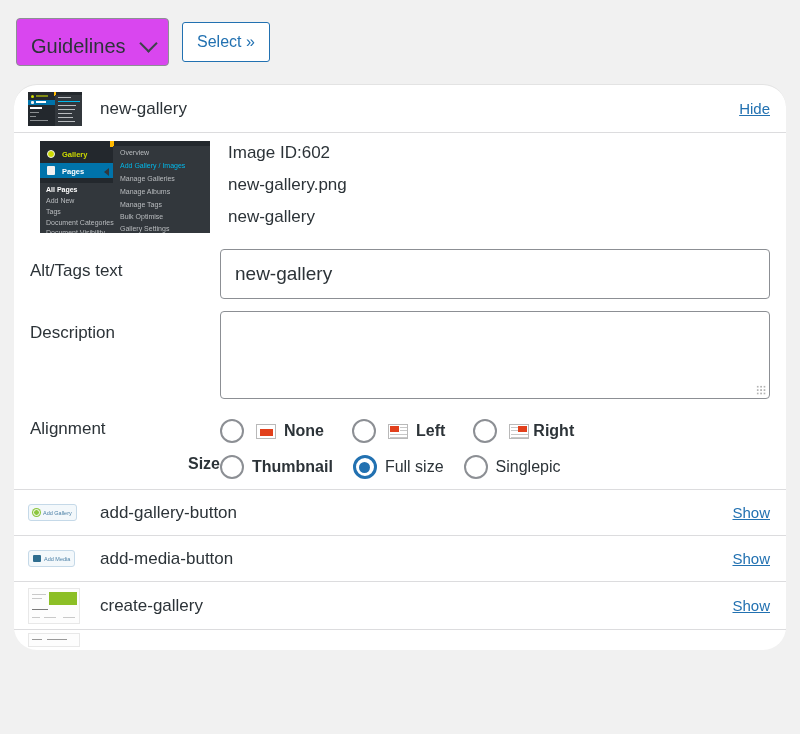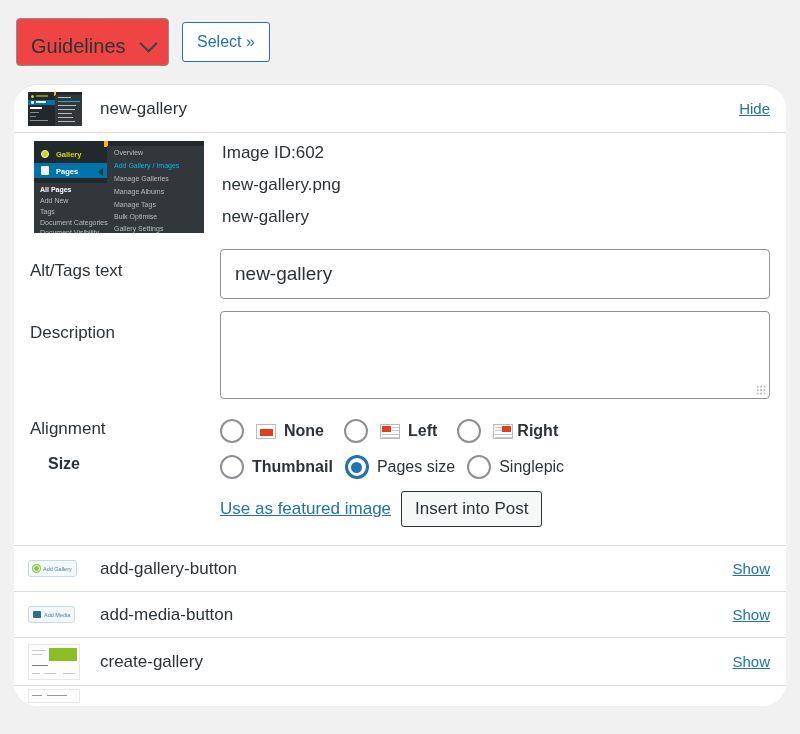--- a/index.html
+++ b/index.html
@@ -17,21 +17,21 @@
     display: flex;
     align-items: center;
     gap: 13px;
     padding: 18px 0 18px 16px;
     background: #f1f1f1;
   }
   .select-wrap {
     position: relative;
     display: inline-flex;
     align-items: center;
-    background: #ef4444;
+    background: #d946ef;
     border: 1px solid #8c8f94;
     border-radius: 4px;
     height: 48px;
     min-width: 153px;
     padding: 8px 38px 0 14px;
     cursor: pointer;
   }
   .select-wrap .sel-label {
     font-size: 20px;
     color: #2c3338;
@@ -114,21 +114,21 @@
   .wpmenu .pg   { background: #f1f1f1; display: inline-block; border-radius: 1px; }
   .wpmenu .ybar { position:absolute; background:#ffb900; }
 
   
   .detail {
     border-bottom: 1px solid #dcdcde;
     padding-bottom: 10px;
   }
   .detail-top {
     display: flex;
-    padding: 8px 0 10px 6px;
+    padding: 8px 0 10px 12px;
   }
   .detail-thumb {
     width: 170px;
     height: 92px;
     margin-left: 14px;
     flex: none;
   }
   .detail-meta {
     padding-left: 18px;
     display: flex;
@@ -193,20 +193,21 @@
     background-size: 3.4px 3.4px;
     opacity: .95;
   }
 
   
   .opt-row {
     display: flex;
     align-items: center;
     flex: 1;
     padding-top: 4px;
+    gap: 8px;
   }
   .opt {
     display: flex;
     align-items: center;
     cursor: pointer;
   }
   .radio {
     width: 24px; height: 24px;
     border-radius: 50%;
     border: 2px solid #8c8f94;
@@ -452,45 +453,41 @@
             <u style="left:1px;top:9px;width:17px;"></u>
             <u style="left:1px;top:12px;width:17px;"></u>
           </span>
           <span class="opt-label" style="margin-left:4px;">Right</span>
         </div>
 
       </div>
     </div>
 
     <div class="field-row" style="padding-top:8px;padding-bottom:0;">
-      <div class="field-label bold" style="padding-top:4px;">Size</div>
+      <div class="field-label bold" style="padding-top:4px;text-align:right;">Size</div>
       <div class="opt-row">
 
         <div class="opt">
           <span class="radio"></span>
           <span class="opt-label">Thumbnail</span>
         </div>
 
         <div class="opt" style="margin-left:12px;">
           <span class="radio on"></span>
-          <span class="opt-label" style="font-weight:normal;">Pages size</span>
+          <span class="opt-label" style="font-weight:normal;">Full size</span>
         </div>
 
         <div class="opt" style="margin-left:12px;">
           <span class="radio"></span>
           <span class="opt-label" style="font-weight:normal;">Singlepic</span>
         </div>
 
       </div>
     </div>
 
-    <div class="actions">
-      <span class="link-btn">Use as featured image</span>
-      <button class="ins-btn">Insert into Post</button>
-    </div>
 
   </div>
 
   <div class="row">
     <div class="row-title">
       <div class="row-thumb">
         <div class="mini-btn" style="margin-left:14px;">
           <span class="gdot"></span>
           <span>Add Gallery</span>
         </div>

